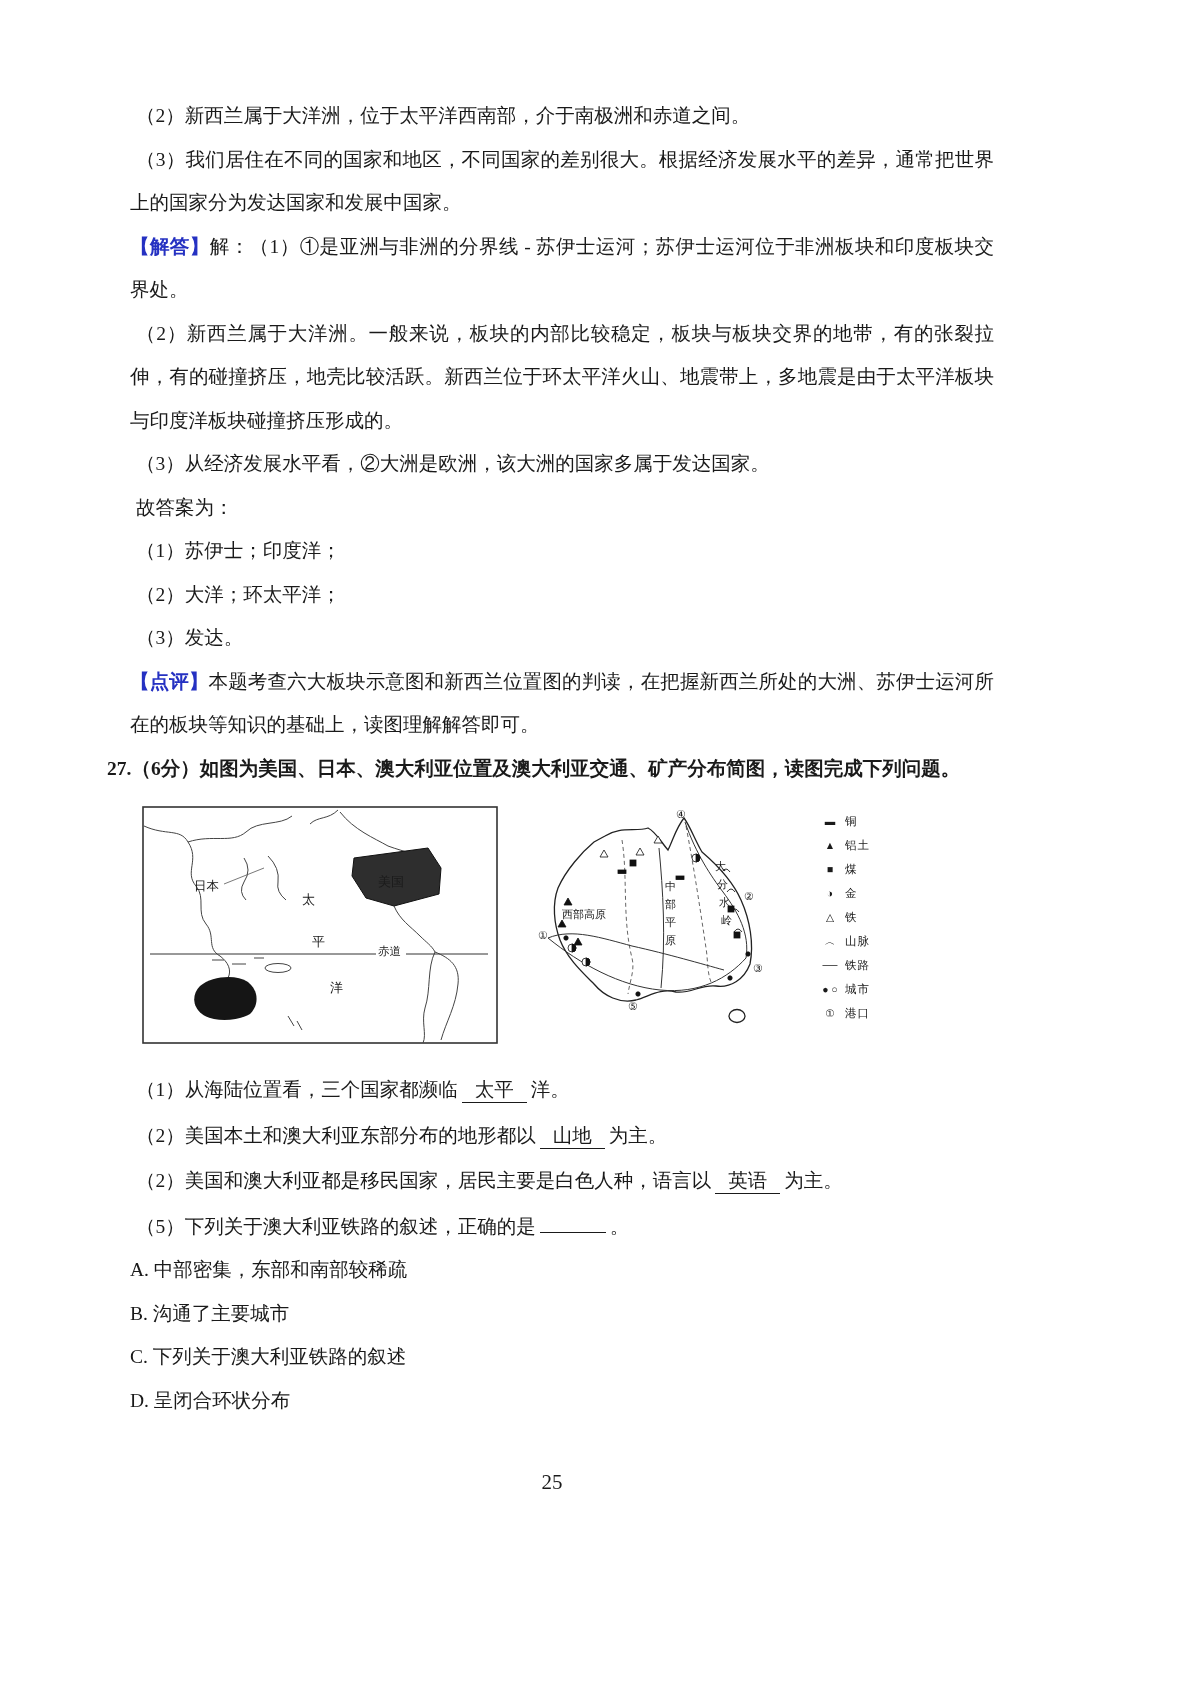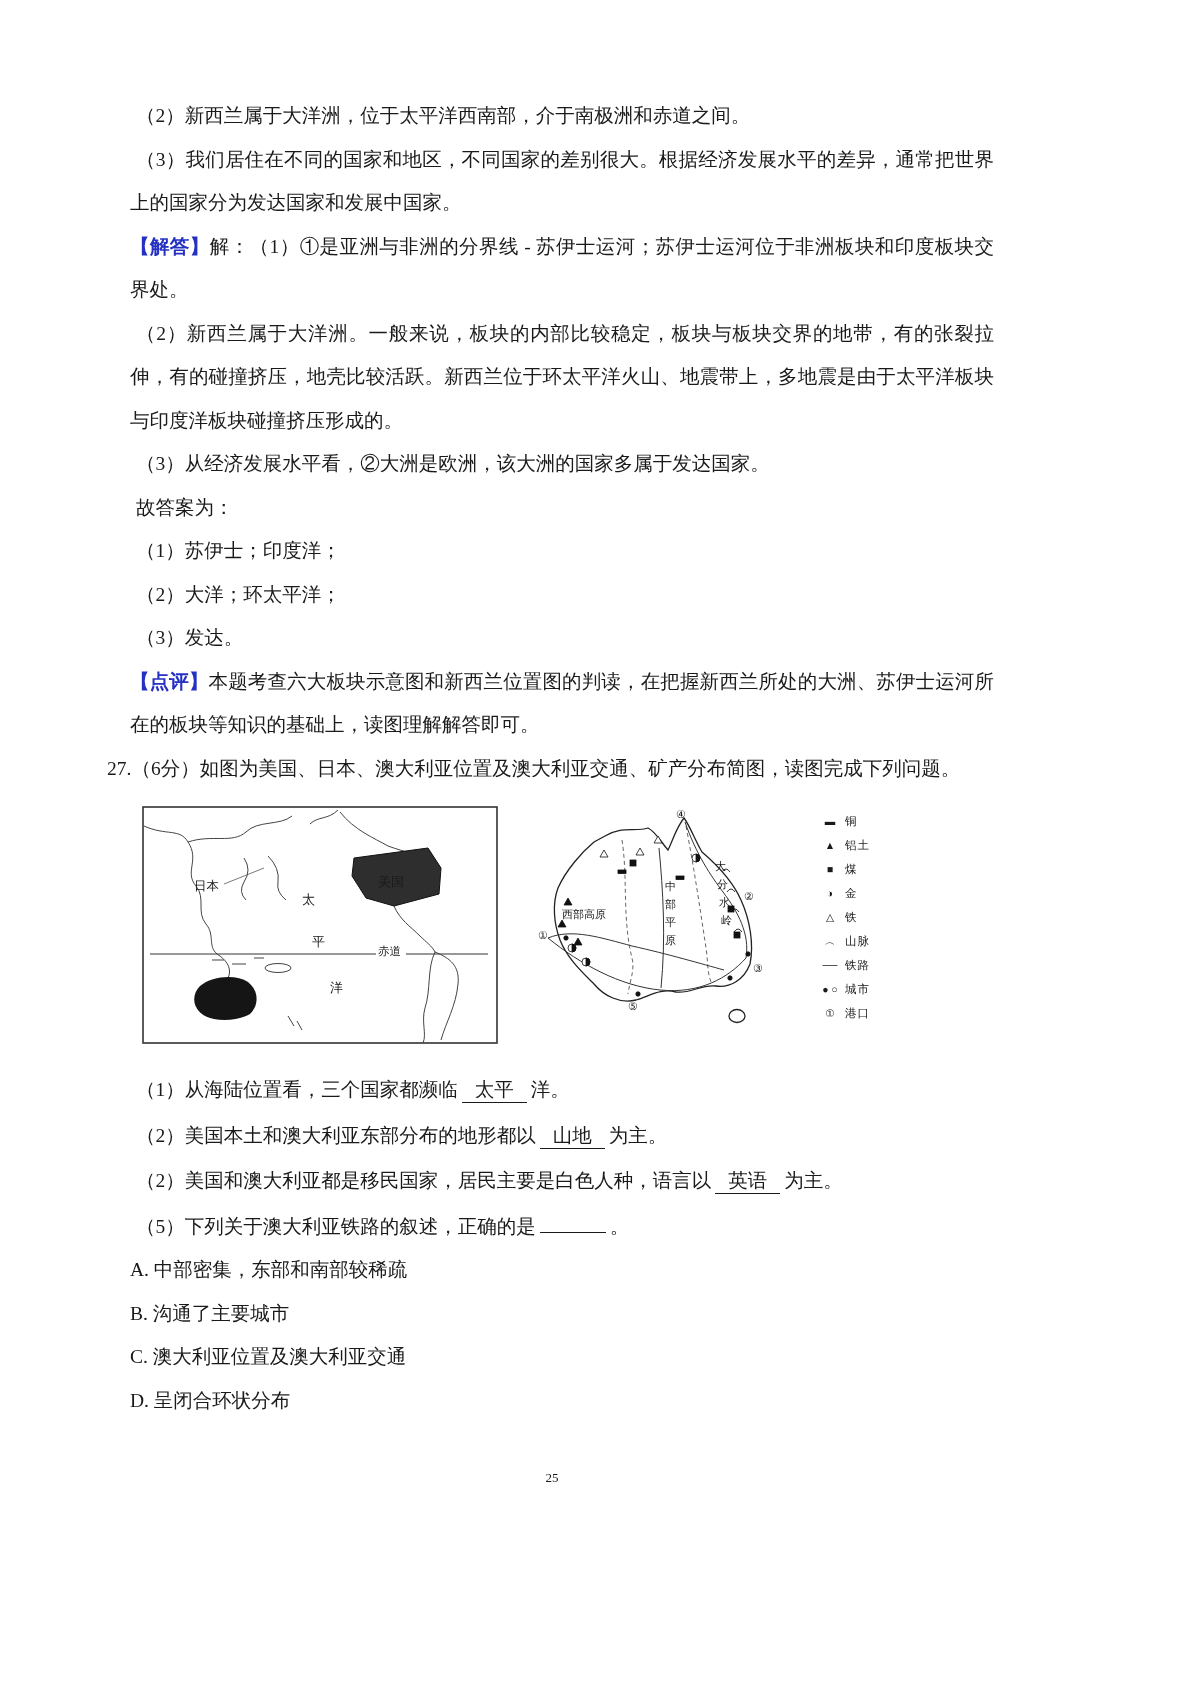--- a/index.html
+++ b/index.html
@@ -2,31 +2,31 @@
 <html><head>
 <meta charset="utf-8">
 <style>
   html,body{margin:0;padding:0;}
   body{width:1200px;height:1698px;background:#ffffff;font-family:"Liberation Serif","DejaVu Serif",serif;color:#1a1a1a;}
   p{margin:0;}
   .page{position:relative;width:1104px;height:1698px;background:#ffffff;overflow:hidden;}
   .content{padding:94px 110px 0 130px;font-size:19.5px;line-height:43.5px;text-align:justify;}
   .para{text-indent:6px;}
   .flush{text-indent:0;}
-  .stem{margin-left:-23px;text-indent:0;}
+  .stem{margin-left:-23px;text-indent:0;font-weight:bold;}
   .label-blue{color:#2531c2;font-weight:bold;}
   .blank{border-bottom:1.5px solid #1a1a1a;padding:0 13px;margin:0 4px;font-family:Liberation Mono, monospace;}
   .blank-empty{display:inline-block;width:66px;height:1.05em;padding:0;vertical-align:baseline;}
   .figure{display:flex;align-items:flex-start;gap:12px;margin:16px 0 10px 12px;height:252px;}
   .map-left,.map-right{flex:none;}
   .legend{display:flex;flex-direction:column;gap:4px;padding-top:6px;width:66px;}
   .legend-row{display:flex;align-items:center;gap:7px;font-size:11.5px;line-height:1;height:20px;}
   .legend-sym{width:16px;text-align:center;font-size:10.5px;}
   .legend-label{letter-spacing:1px;white-space:nowrap;}
-  .page-number{position:absolute;top:1470px;left:0;width:100%;text-align:center;font-size:13px;}
+  .page-number{position:absolute;top:1470px;left:0;width:100%;text-align:center;font-size:21px;}
   svg text{font-family:"Liberation Serif","DejaVu Serif",serif;fill:#1a1a1a;}
 </style>
 </head>
 <body>
 
 <div class="page">
   <div class="content">
 
     <p class="para">（2）新西兰属于大洋洲，位于太平洋西南部，介于南极洲和赤道之间。</p>
     <p class="para">（3）我们居住在不同的国家和地区，不同国家的差别很大。根据经济发展水平的差异，通常把世界上的国家分为发达国家和发展中国家。</p>
@@ -189,19 +189,19 @@
 
     <p class="para"><span>（2）美国本土和澳大利亚东部分布的地形都以</span><span class="blank">山地</span><span>为主。</span></p>
 
 
     <p class="para"><span>（2）美国和澳大利亚都是移民国家，居民主要是白色人种，语言以</span><span class="blank">英语</span><span>为主。</span></p>
 
     <p class="para"><span>（5）下列关于澳大利亚铁路的叙述，正确的是</span><span class="blank blank-empty"></span><span>。</span></p>
 
     <p class="flush">A. 中部密集，东部和南部较稀疏</p>
     <p class="flush">B. 沟通了主要城市</p>
-    <p class="flush">C. 澳大利亚位置及澳大利亚交通</p>
+    <p class="flush">C. 下列关于澳大利亚铁路的叙述</p>
     <p class="flush">D. 呈闭合环状分布</p>
 
   </div>
 
   <div class="page-number">25</div>
 </div>
 
 </body></html>

